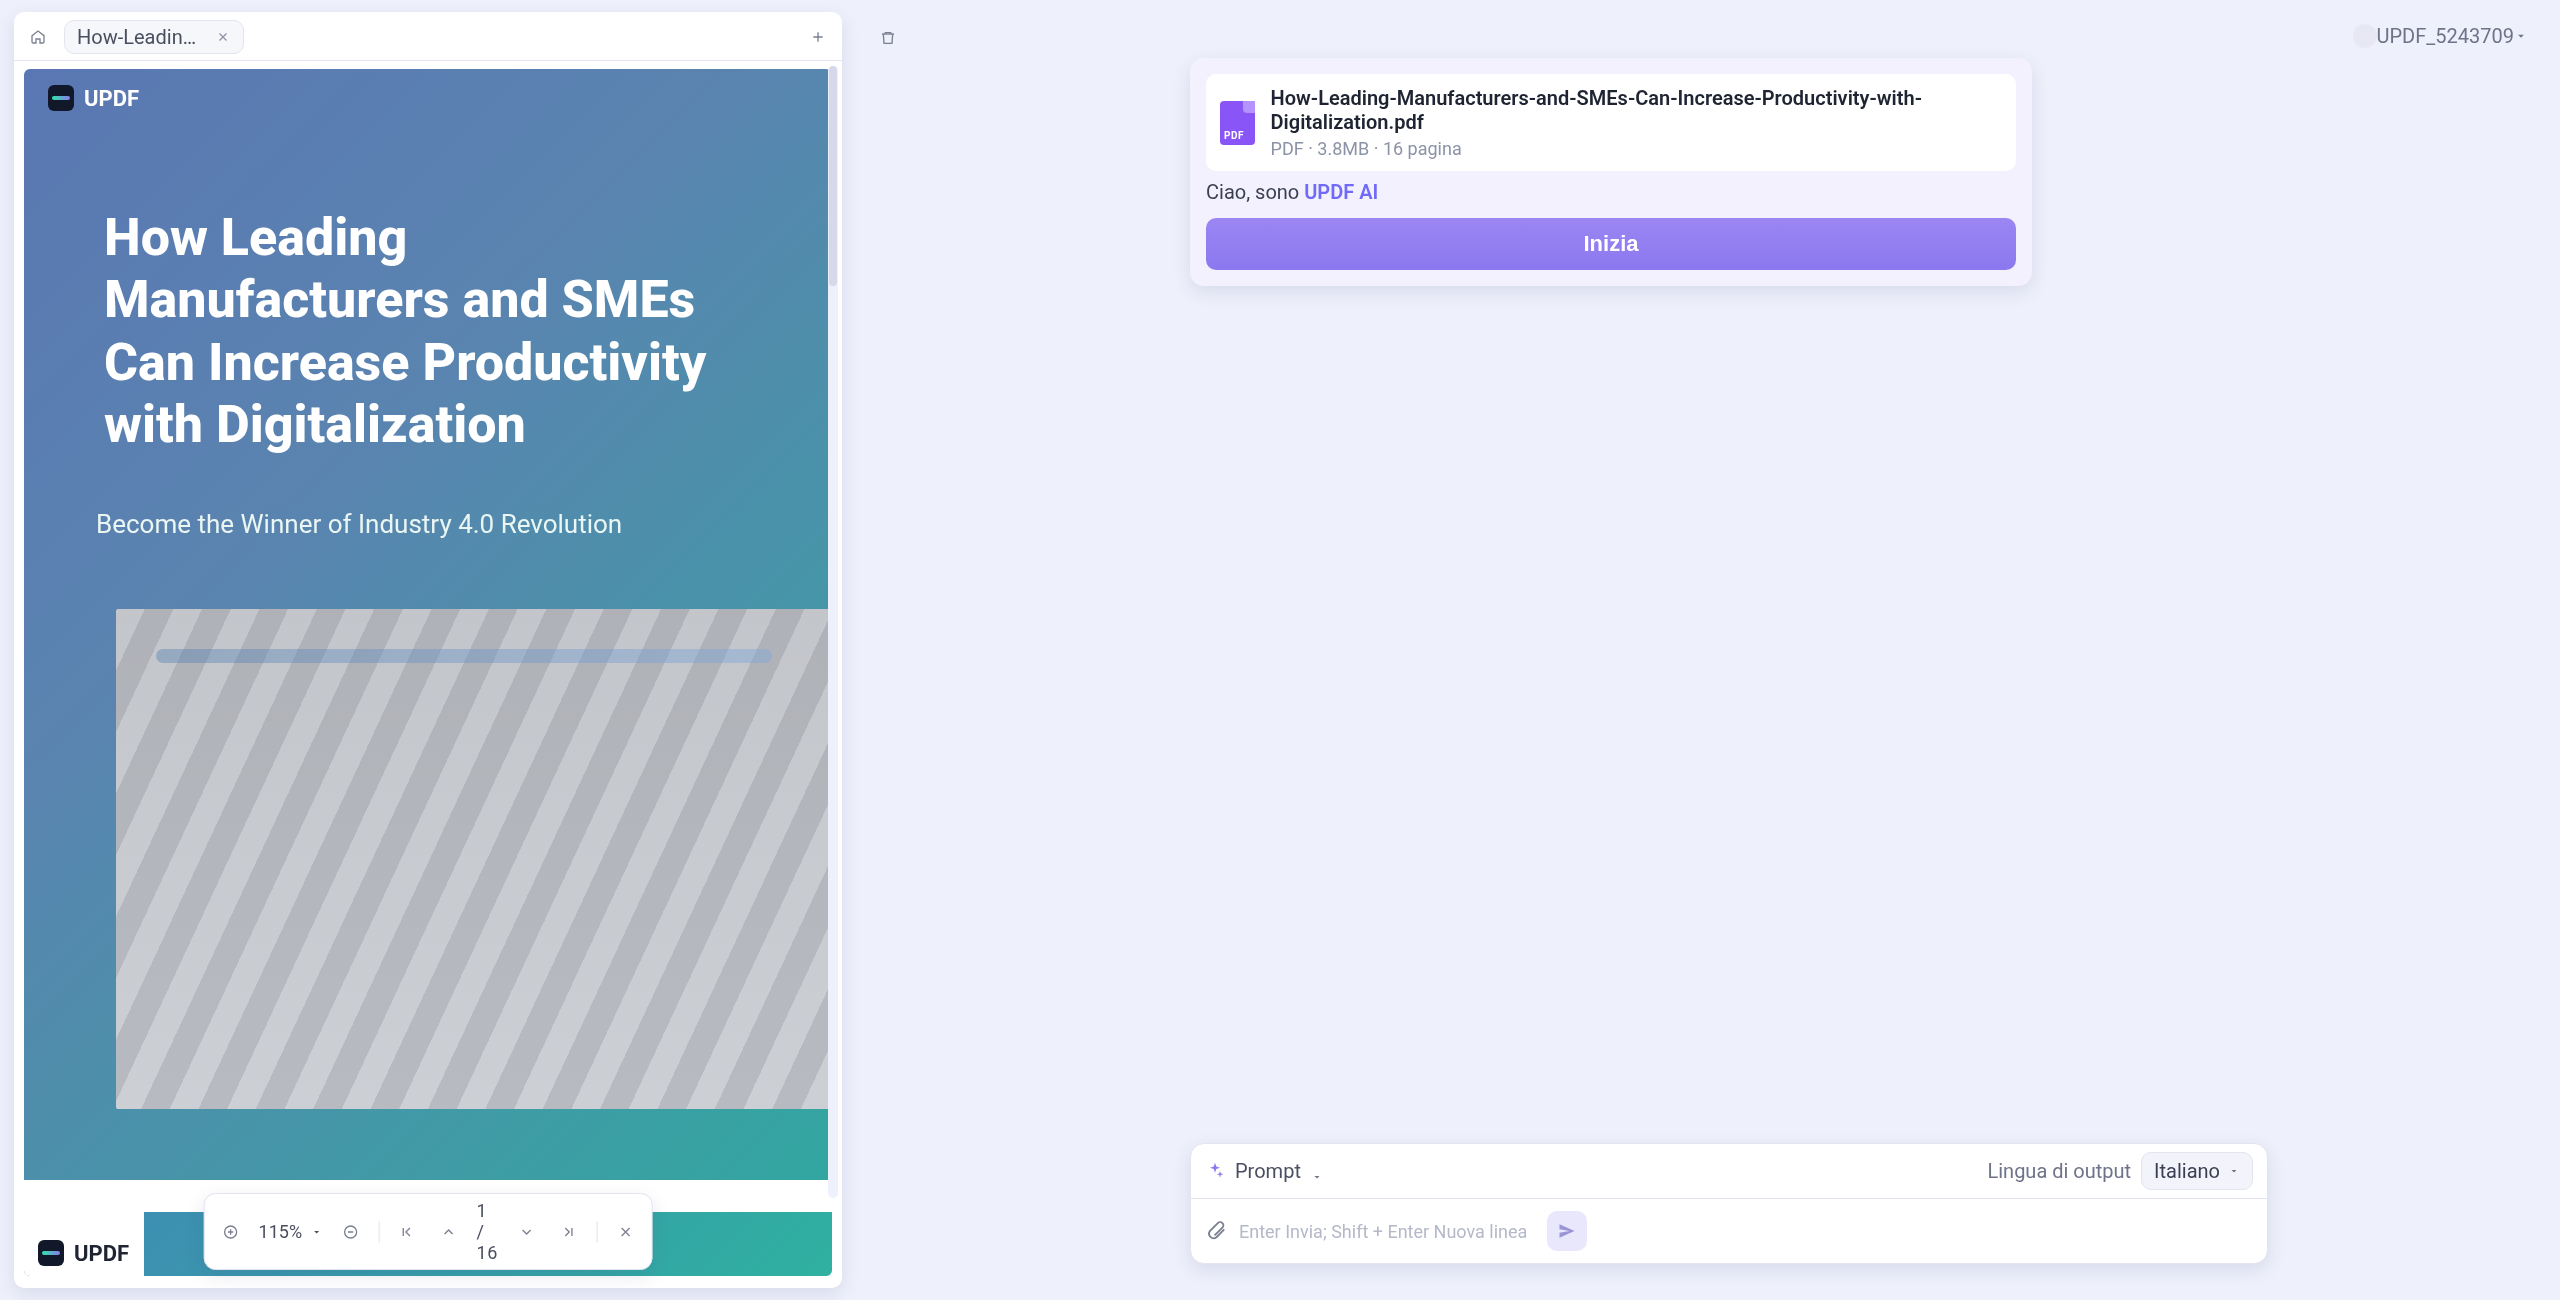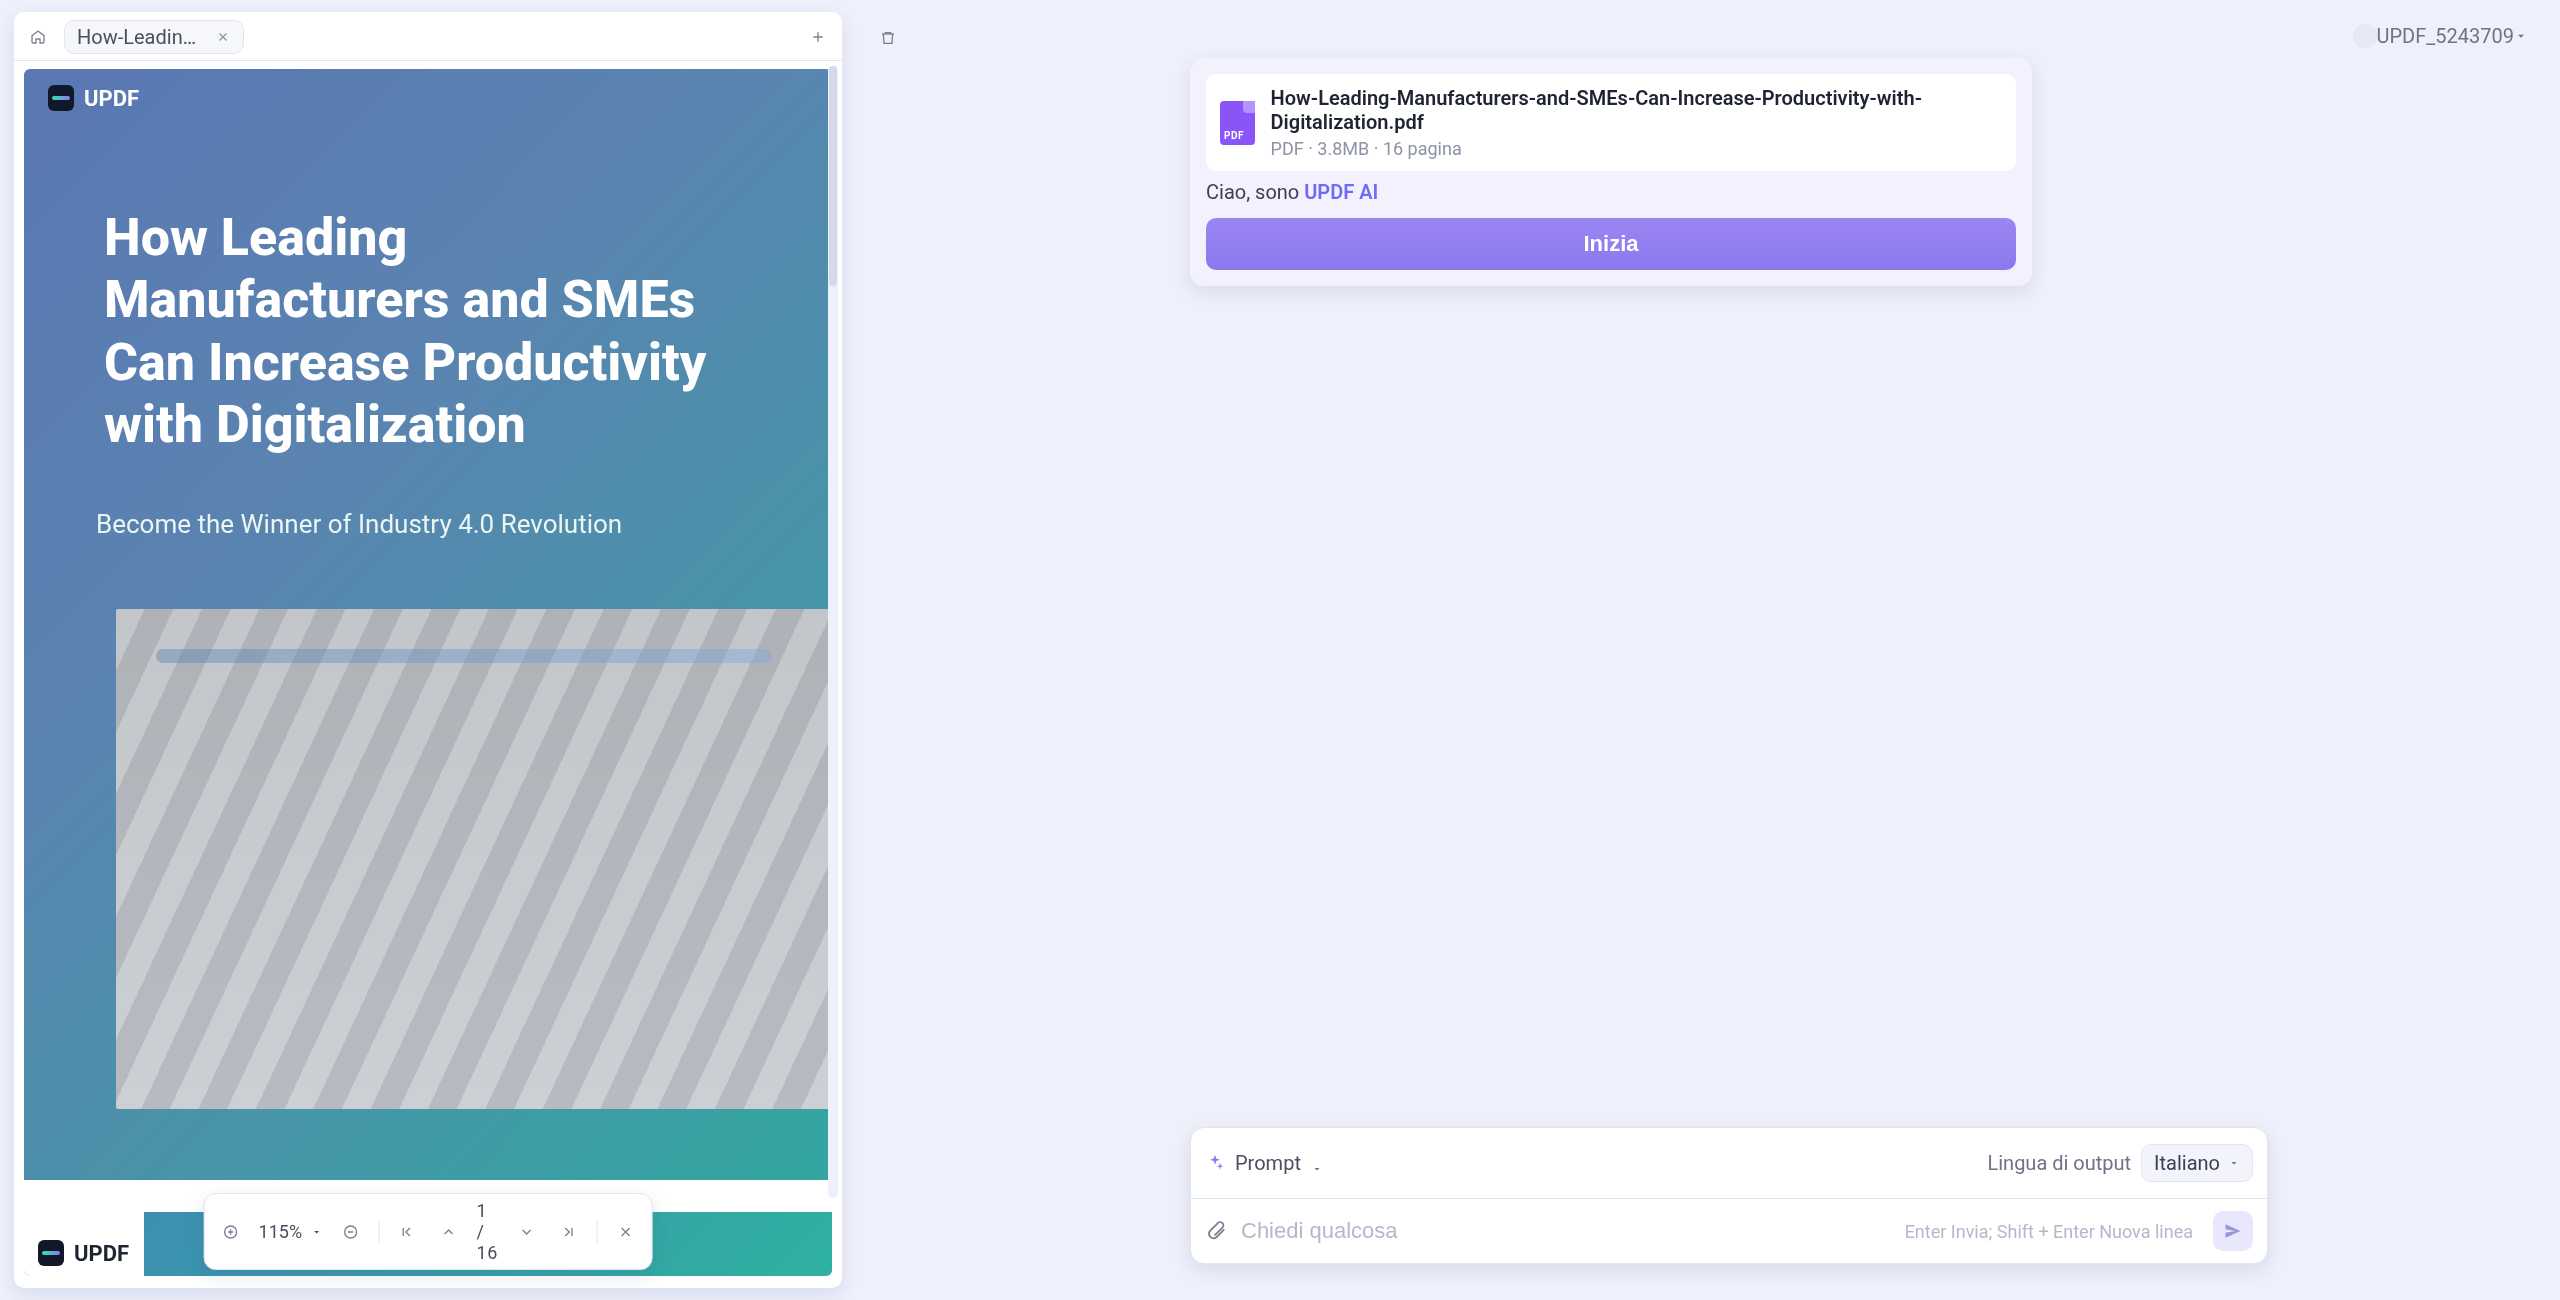--- a/index.html
+++ b/index.html
@@ -130,21 +130,21 @@
   .start-btn{
     margin-top:14px;width:100%;height:52px;border:none;border-radius:10px;background:linear-gradient(180deg,#9b86f3,#8c78ef);
     color:#fff;font-size:22px;font-weight:600;cursor:pointer;
   }
 
   
   .composer-wrap{position:absolute;left:328px;bottom:24px;width:1078px}
   .composer{
     background:#fff;border:1px solid var(--divider);border-radius:14px;box-shadow:var(--shadow);
   }
-  .composer-top{display:flex;align-items:center;justify-content:space-between;padding:16px 14px;border-bottom:1px solid var(--divider)}
+  .composer-top{display:flex;align-items:center;justify-content:space-between;padding:8px 14px;border-bottom:1px solid var(--divider)}
   .prompt-chip{display:flex;align-items:center;gap:10px;color:#4a4f60;font-size:20px}
   .sparkle{width:20px;height:20px;display:inline-block}
   .chev{width:14px;height:14px;display:inline-block}
   .lang-label{color:#6e7388;font-size:20px;margin-right:6px}
   .lang-select{
     display:inline-flex;align-items:center;gap:8px;background:#f3f3fb;border:1px solid var(--divider);
     border-radius:10px;padding:6px 12px;font-size:20px;color:#3b3f52;cursor:pointer;
   }
   .composer-input{display:flex;align-items:center;gap:12px;padding:12px 14px}
   .attach{color:#7a7f92}
@@ -338,21 +338,20 @@
                   </svg>
               </span>
             </div>
           </div>
           <div class="composer-input">
             <span class="attach">
               <svg width="22" height="22" viewBox="0 0 24 24" fill="none" stroke="currentColor" stroke-width="2">
                   <path d="M21 12.5l-8.5 8.5a5 5 0 0 1-7-7L14 5.5a3.5 3.5 0 1 1 5 5L10.5 19"></path>
                 </svg>
             </span>
-            <input class="text-input" placeholder="Chiedi qualcosa" style="">
             <span class="hint">Enter Invia; Shift + Enter Nuova linea</span>
             <button class="send">
               <svg width="20" height="20" viewBox="0 0 24 24" fill="currentColor">
                   <path d="M3 20l18-8L3 4v6l12 2-12 2v6z"></path>
                 </svg>
             </button>
           </div>
         </div>
       </div>
     </div>

